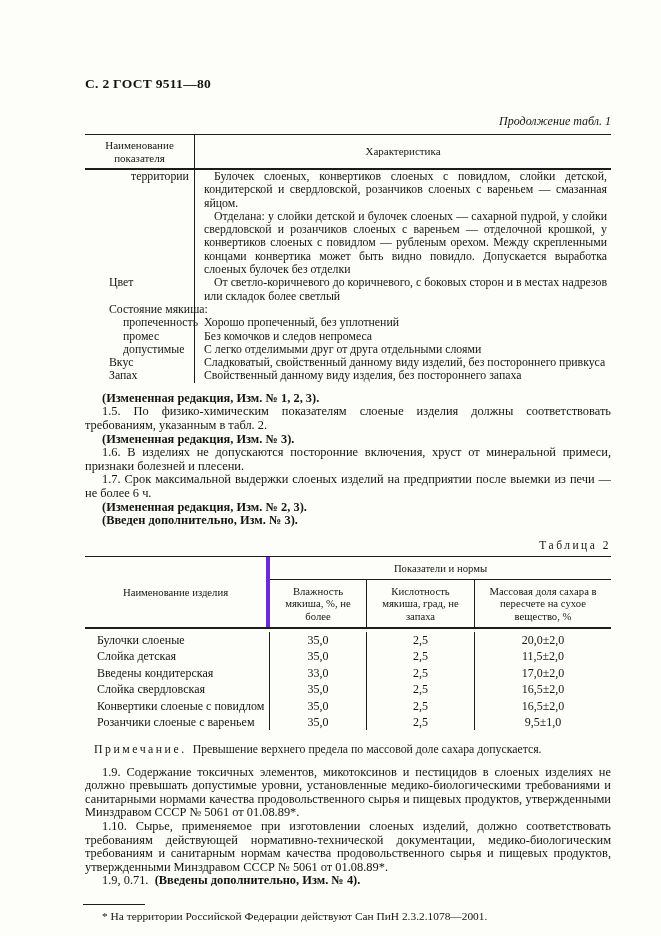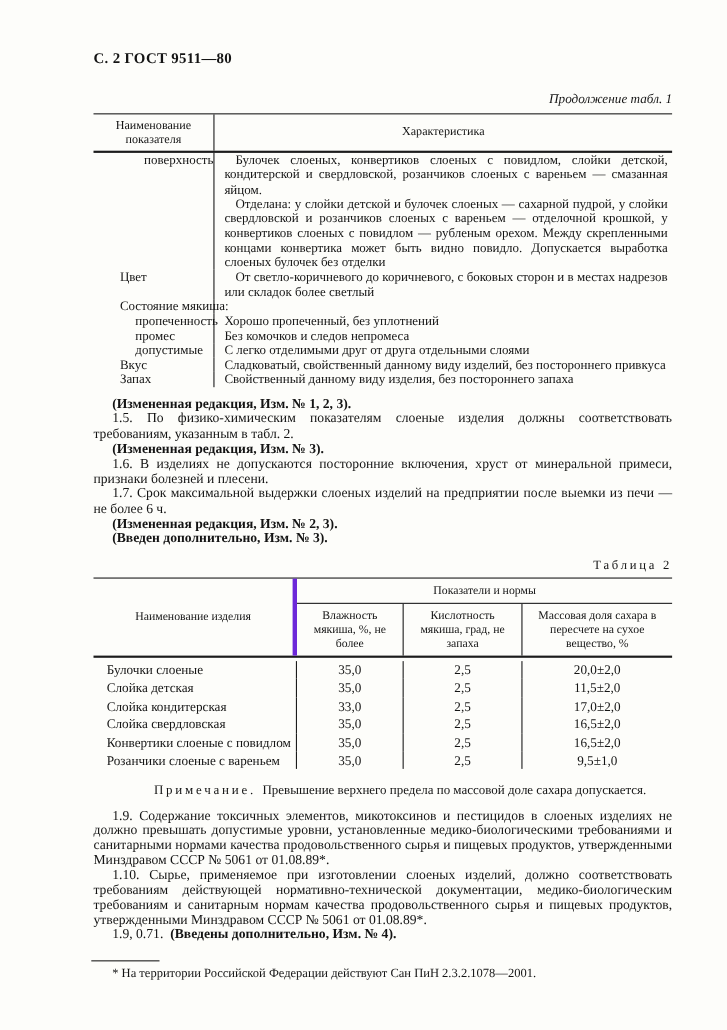--- a/index.html
+++ b/index.html
@@ -1,21 +1,21 @@
 <!DOCTYPE html>
 <html><head>
 <meta charset="utf-8">
 <style>
   html,body { margin:0; padding:0; }
   body {
     width:661px; height:936px; overflow:hidden;
     background:#fdfdfa; color:#141414;
     font-family:"Liberation Serif", "DejaVu Serif", serif;
   }
-  .page { box-sizing:border-box; width:661px; height:925px; padding:45px 50px 0 85px; }
+  .page { box-sizing:border-box; width:661px; height:925px; padding:76px 50px 0 85px; }
 
   .doc-header { font-weight:bold; font-size:13.5px; margin-bottom:22px; letter-spacing:0.3px; }
 
   .t1-caption { font-style:italic; text-align:right; font-size:12px; margin-bottom:5px; }
 
   
   .t1 { border-top:1px solid #1c1c1c; font-size:11.8px; line-height:13.3px; }
   .t1-head { display:grid; grid-template-columns:110px 1fr; border-bottom:2.5px solid #1c1c1c; }
   .t1-head-cell { display:flex; align-items:center; justify-content:center; text-align:center; padding:4px 2px; font-size:11px; line-height:12.5px; }
   .t1-head-cell.first { border-right:1px solid #1c1c1c; }
@@ -39,42 +39,42 @@
   .t2-group { grid-row:1; grid-column:2/5; border-bottom:1px solid #1c1c1c; padding:5px 0; }
   .t2-subcell { display:flex; align-items:center; justify-content:center; padding:5px 6px; }
   .t2-subcell.b { border-right:1px solid #1c1c1c; }
   .t2-body { padding-top:3px; }
   .t2-row { display:grid; grid-template-columns:185px 97px 108px 1fr; font-size:12px; line-height:16.4px; }
   .t2-name { border-right:1px solid #1c1c1c; padding-left:12px; white-space:nowrap; }
   .t2-cell { text-align:center; }
   .t2-cell.b { border-right:1px solid #1c1c1c; }
 
   .note { margin-top:13px; font-size:11.8px; line-height:13.3px; margin-left:9px; }
-  .note-label { letter-spacing:2.5px; margin-right:6px;margin-left:46px; }
+  .note-label { letter-spacing:2.5px; margin-right:6px; }
 
   .fn-rule { width:62px; height:0; border-top:1px solid #1c1c1c; margin:16px 0 5px -2px; }
   .footnote { font-size:11.4px; line-height:13px; text-indent:17px; margin:0; }
 </style>
 </head>
 <body>
 
 <div class="page">
 
   <div class="doc-header">С. 2 ГОСТ 9511—80</div>
 
   <div class="t1-caption">Продолжение табл. 1</div>
 
   <div class="t1">
     <div class="t1-head">
       <div class="t1-head-cell first">Наименование показателя</div>
       <div class="t1-head-cell">Характеристика</div>
     </div>
 
     <div class="t1-row">
-      <div class="t1-label surface">поверхность</div>
+      <div class="t1-label surface">территории</div>
       <div class="t1-val">
         <div class="tv-p">Булочек слоеных, конвертиков слоеных с повидлом, слойки детской, кондитерской и свердловской, розанчиков слоеных с вареньем — смазанная яйцом.</div>
         <div class="tv-p">Отделана: у слойки детской и булочек слоеных — сахарной пудрой, у слойки свердловской и розанчиков слоеных с вареньем — отделочной крошкой, у конвертиков слоеных с повидлом — рубленым орехом. Между скрепленными концами конвертика может быть видно повидло. Допускается выработка слоеных булочек без отделки</div>
       </div>
     </div>
 
     <div class="t1-row">
       <div class="t1-label">Цвет</div>
       <div class="t1-val">
         <div class="tv-p">От светло-коричневого до коричневого, с боковых сторон и в местах надрезов или складок более светлый</div>
@@ -150,21 +150,21 @@
         <div class="t2-cell b">2,5</div>
         <div class="t2-cell">20,0±2,0</div>
       </div>
       <div class="t2-row">
         <div class="t2-name">Слойка детская</div>
         <div class="t2-cell b">35,0</div>
         <div class="t2-cell b">2,5</div>
         <div class="t2-cell">11,5±2,0</div>
       </div>
       <div class="t2-row">
-        <div class="t2-name">Слойка кондитерская</div>
+        <div class="t2-name">Введены кондитерская</div>
         <div class="t2-cell b">33,0</div>
         <div class="t2-cell b">2,5</div>
         <div class="t2-cell">17,0±2,0</div>
       </div>
       <div class="t2-row">
         <div class="t2-name">Слойка свердловская</div>
         <div class="t2-cell b">35,0</div>
         <div class="t2-cell b">2,5</div>
         <div class="t2-cell">16,5±2,0</div>
       </div>

